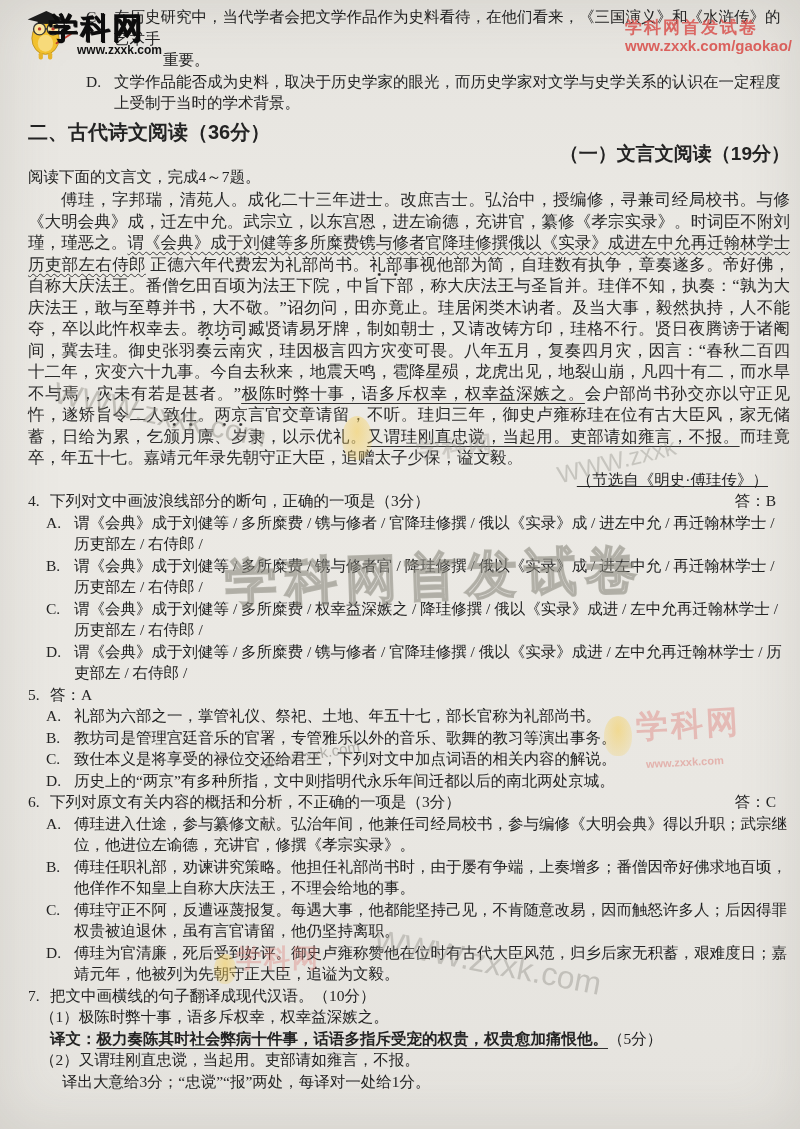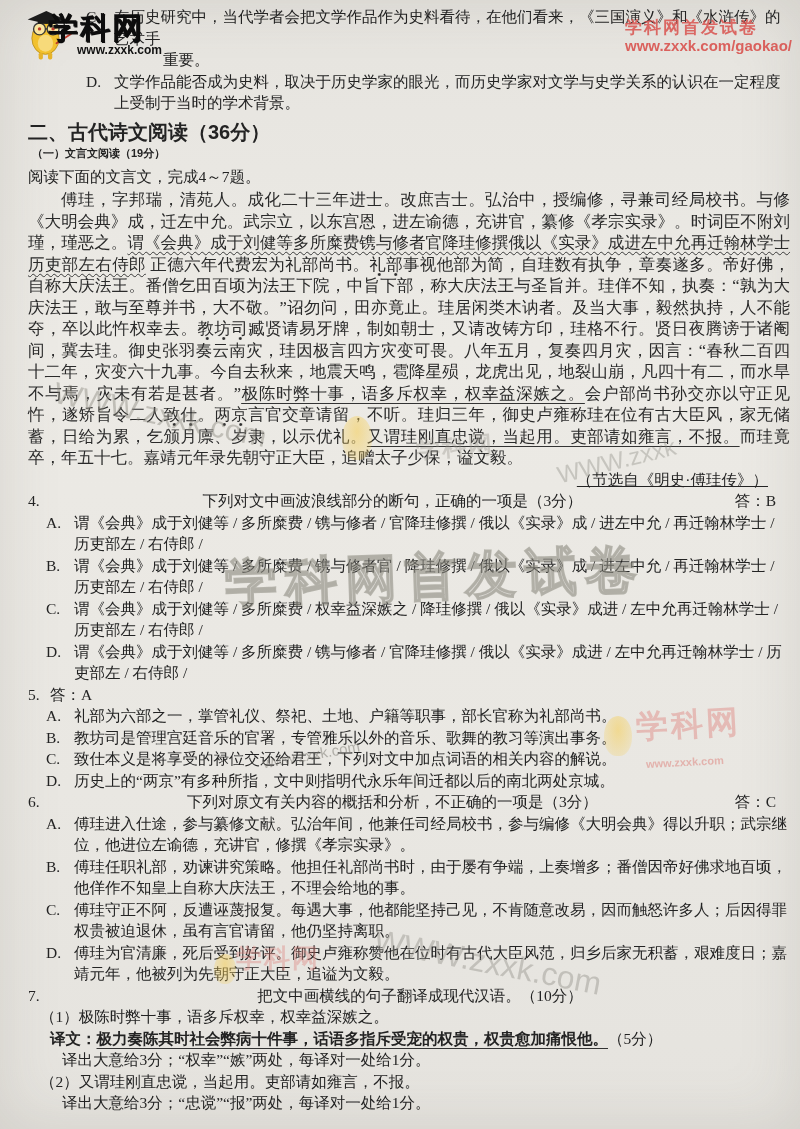--- a/index.html
+++ b/index.html
@@ -12,35 +12,35 @@
     color:#232323;font-size:15.5px;line-height:21.5px;
     box-shadow:inset 0 0 60px rgba(120,115,105,.18);
   }
   .content{position:relative;z-index:1;padding:6px 10px 0 28px;}
   .optrow{display:flex;}
   .optrow .lab{flex:0 0 28px;}
   .optrow .otext{flex:1;}
   .top-c,.top-d{margin-left:58px;}
   .c-line2{margin-left:135px;}
   .heading{margin-top:8px;font-family:"Liberation Sans","DejaVu Sans",sans-serif;font-weight:700;font-size:20px;}
-  .subheading{margin-left:4px;font-family:"Liberation Sans","DejaVu Sans",sans-serif;font-weight:700;font-size:11px;}
+  .subheading{margin-left:4px;font-family:"Liberation Sans","DejaVu Sans",sans-serif;font-weight:700;font-size:19px;text-align:right;}
   .instruction{margin-top:1px;}
   .passage{margin-top:2px;text-align:justify;text-justify:inter-ideograph;font-size:16.5px;color:#2a2a2a;text-indent:2em;}
   .seg-wavy{text-decoration:underline;text-decoration-style:wavy;text-decoration-thickness:1px;text-underline-offset:3px;text-decoration-color:#3a3a3a;}
   .seg-underline,.uline{text-decoration:underline;text-decoration-thickness:1px;text-underline-offset:4px;text-decoration-color:#333;}
   .seg-dots{
     padding-bottom:3px;
     background-image:radial-gradient(circle,#2e2e2e 1.2px,rgba(0,0,0,0) 1.6px);
     background-size:16.5px 5px;background-repeat:repeat-x;background-position:2px bottom;
   }
   .attribution{text-align:right;padding-right:22px;text-decoration:underline;}
   .question{margin-top:0;}
   .stemrow{display:flex;}
   .qnum{flex:0 0 22px;}
-  .qstem{flex:1;text-align:center;}
+  .qstem{flex:1;}
   .ans{flex:0 0 auto;padding-right:14px;}
   .options{margin-left:18px;}
   .q7-part .partrow{display:flex;margin-left:12px;}
   .q7-part .plab{flex:0 0 34px;}
   .transrow{margin-left:22px;}
   .tlab{font-family:"Liberation Sans","DejaVu Sans",sans-serif;font-weight:700;}
   .ttext{font-weight:700;}
   .note{margin-left:34px;}
   
   .wm{position:absolute;pointer-events:none;white-space:nowrap;}
@@ -166,21 +166,21 @@
           </div>
         </div>
         <div class="question">
           <div class="stemrow">
             <span class="qnum">5.</span>
             <span class="ans">答：A</span>
           </div>
           <div class="options">
             <div class="optrow">
               <span class="lab">A.</span>
-              <span class="otext">礼部为六部之一，掌管礼仪、祭祀、土地、户籍等职事，部长官称为礼部尚书。</span>
+              <span class="otext">礼部为六部之一，掌管礼仪、祭祀、土地、年五十七，部长官称为礼部尚书。</span>
             </div>
             <div class="optrow">
               <span class="lab">B.</span>
               <span class="otext">教坊司是管理宫廷音乐的官署，专管雅乐以外的音乐、歌舞的教习等演出事务。</span>
             </div>
             <div class="optrow">
               <span class="lab">C.</span>
               <span class="otext">致仕本义是将享受的禄位交还给君王，下列对文中加点词语的相关内容的解说。</span>
             </div>
             <div class="optrow">
@@ -221,21 +221,20 @@
         <span class="qnum">7.</span>
         <span class="qstem">把文中画横线的句子翻译成现代汉语。（10分）</span>
       </div>
       <div id="q7-parts">
           <div class="q7-part">
             <div class="partrow">
               <span class="plab">（1）</span>
               <span class="psent">极陈时弊十事，语多斥权幸，权幸益深嫉之。</span>
             </div>
             <div class="transrow"><span class="tlab">译文：</span><span class="ttext uline">极力奏陈其时社会弊病十件事，话语多指斥受宠的权贵，权贵愈加痛恨他。</span><span class="tscore">（5分）</span></div>
-            <div class="note">译出大意给3分；“权幸”“嫉”两处，每译对一处给1分。</div>
           </div>
           <div class="q7-part">
             <div class="partrow">
               <span class="plab">（2）</span>
               <span class="psent">又谓珪刚直忠谠，当起用。吏部请如雍言，不报。</span>
             </div>
             <div class="note">译出大意给3分；“忠谠”“报”两处，每译对一处给1分。</div>
           </div>
         </div>
     </div>

